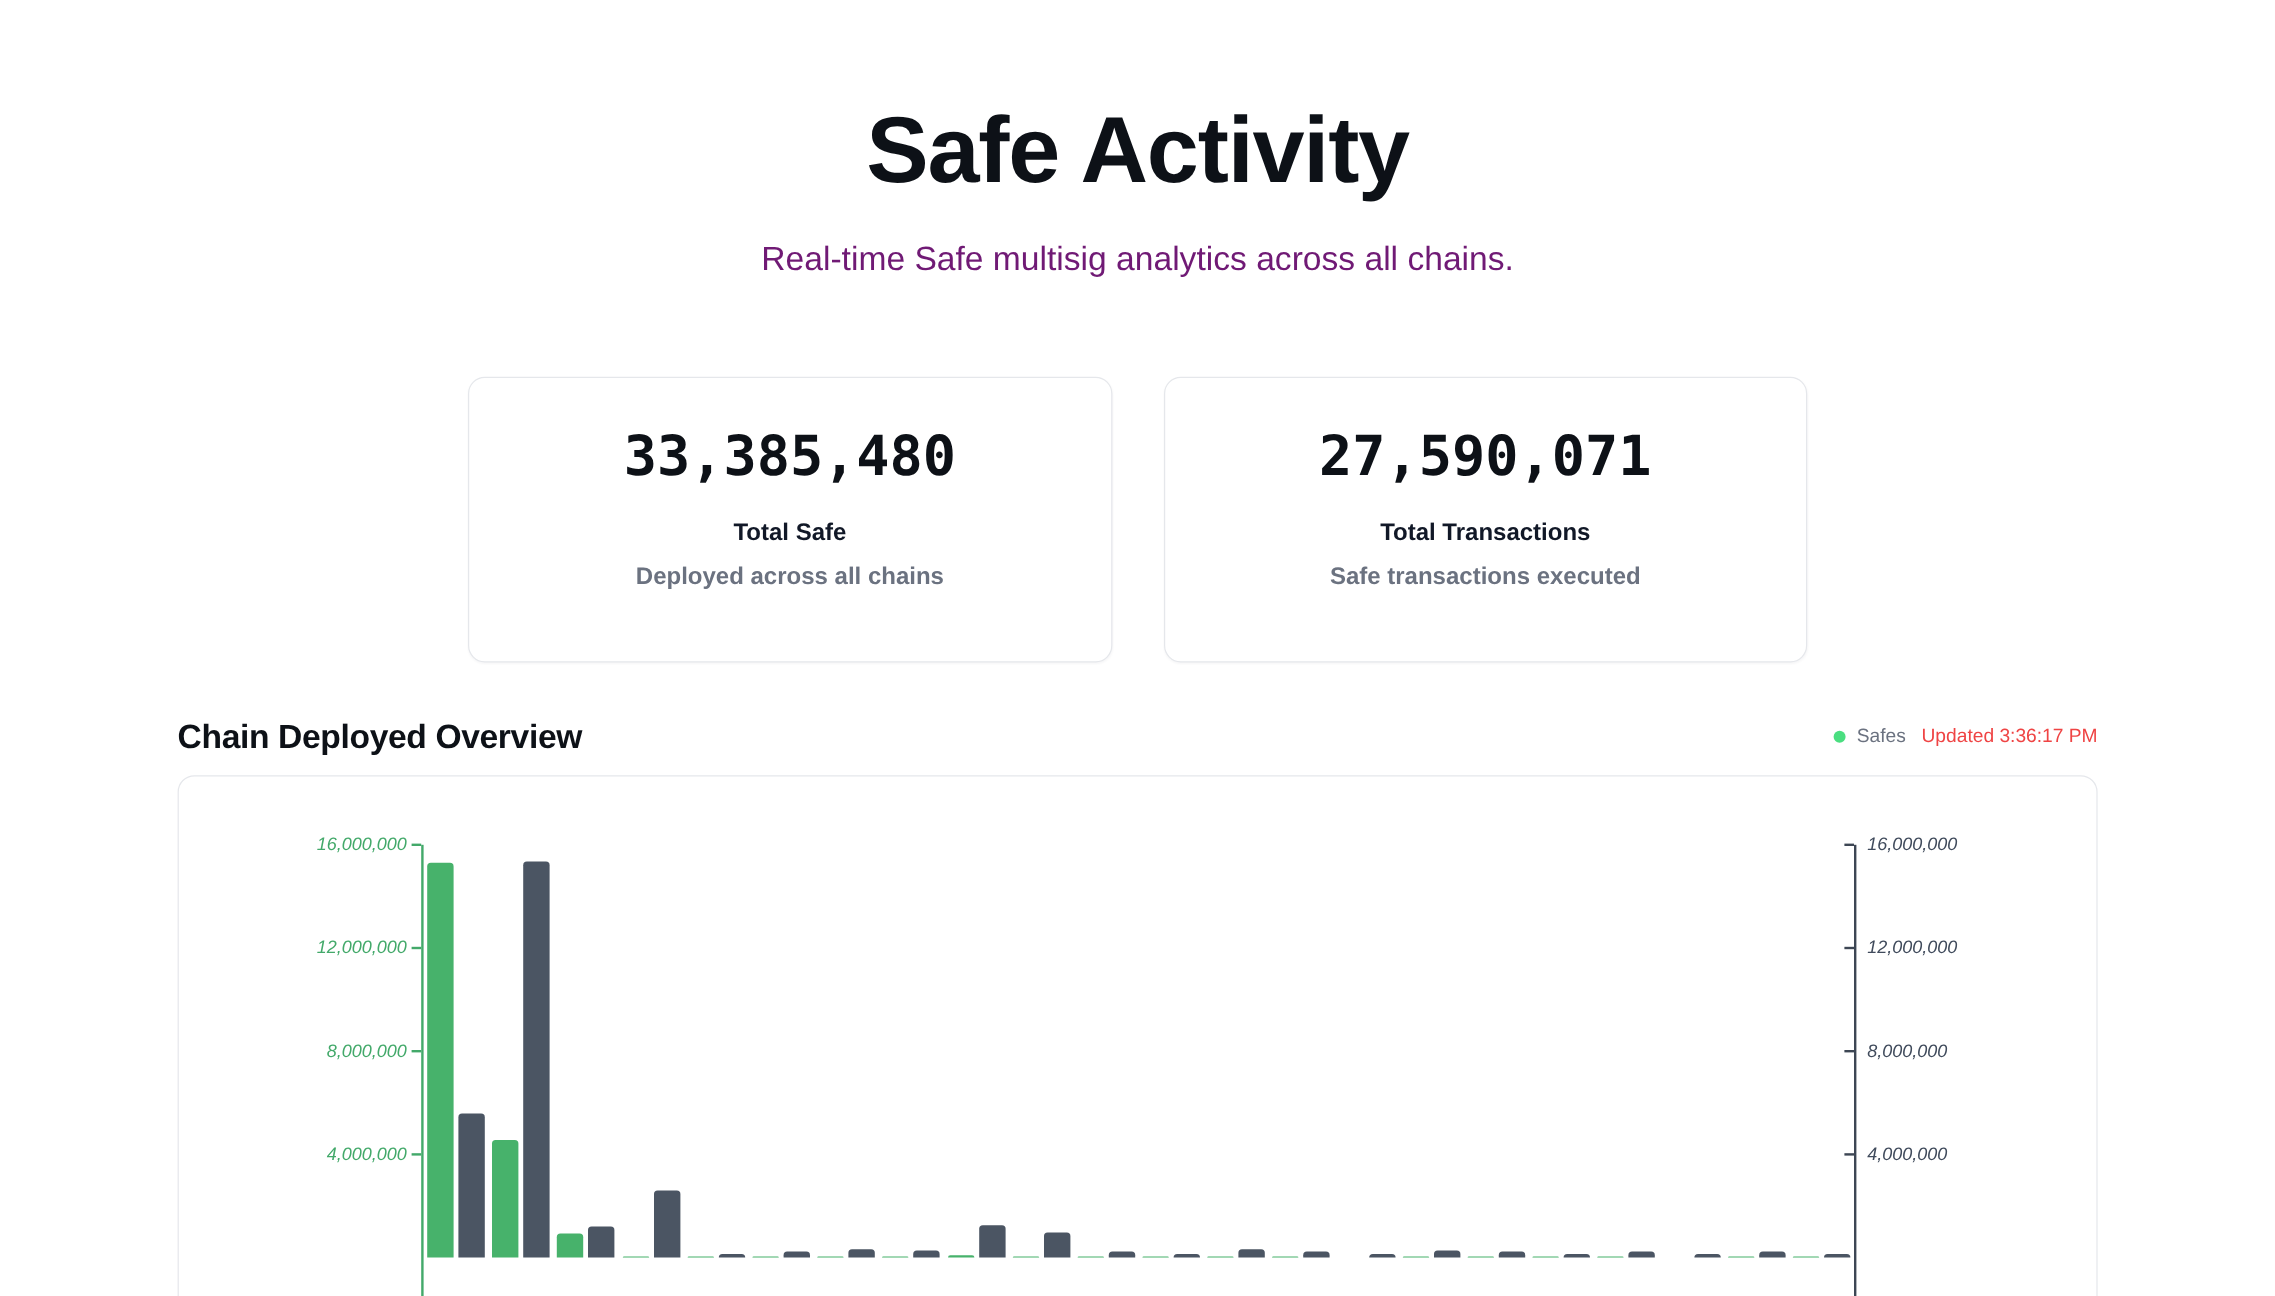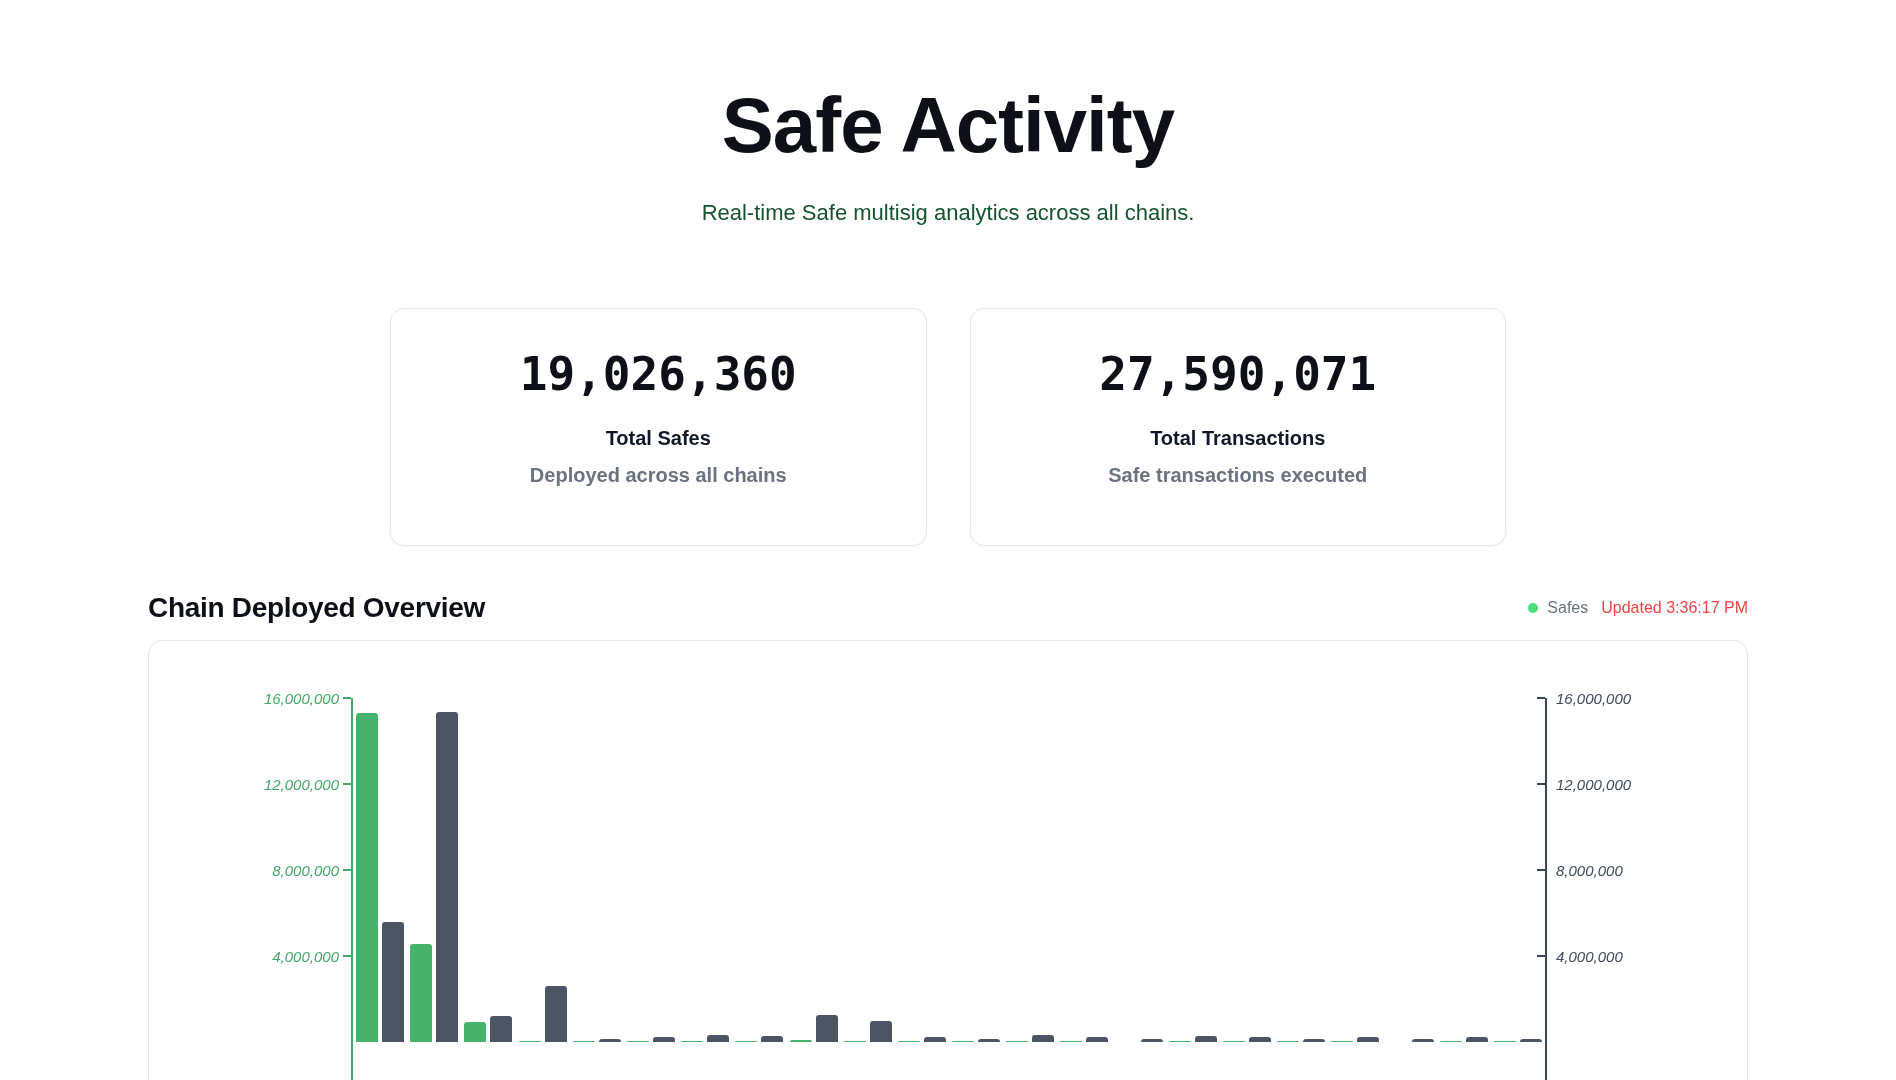--- a/index.html
+++ b/index.html
@@ -5,21 +5,21 @@
   * { margin: 0; padding: 0; box-sizing: border-box; }
   html, body { width: 1896px; height: 1080px; overflow: hidden; background: #ffffff; }
   body { font-family: "Liberation Sans", sans-serif; color: #111418; }
 
   .hero { text-align: center; padding-top: 86px; }
   .hero h1 {
     font-size: 78px; line-height: 1.0; font-weight: 700;
     letter-spacing: -1px; color: #0d1117;
   }
   .hero .subtitle {
-    margin-top: 36px; font-size: 22px; color: #14532d; font-weight: 400;
+    margin-top: 36px; font-size: 28px; color: #701a75; font-weight: 400;
   }
 
   .stats-row {
     width: 1116px; margin: 82px auto 0; display: flex; gap: 43px;
   }
   .stat-card {
     flex: 1; height: 238px; background: #ffffff;
     border: 1px solid #e5e7eb; border-radius: 14px;
     box-shadow: 0 1px 2px rgba(16,24,40,0.04);
     text-align: center; padding-top: 42px;
@@ -62,22 +62,22 @@
 </head>
 <body>
 
 <div class="hero">
   <h1>Safe Activity</h1>
   <div class="subtitle">Real-time Safe multisig analytics across all chains.</div>
 </div>
 
 <div class="stats-row">
   <div class="stat-card">
-    <div class="stat-value">19,026,360</div>
-    <div class="stat-label">Total Safes</div>
+    <div class="stat-value">33,385,480</div>
+    <div class="stat-label">Total Safe</div>
     <div class="stat-sub">Deployed across all chains</div>
   </div>
   <div class="stat-card">
     <div class="stat-value">27,590,071</div>
     <div class="stat-label">Total Transactions</div>
     <div class="stat-sub">Safe transactions executed</div>
   </div>
 </div>
 
 <div class="section-row">

